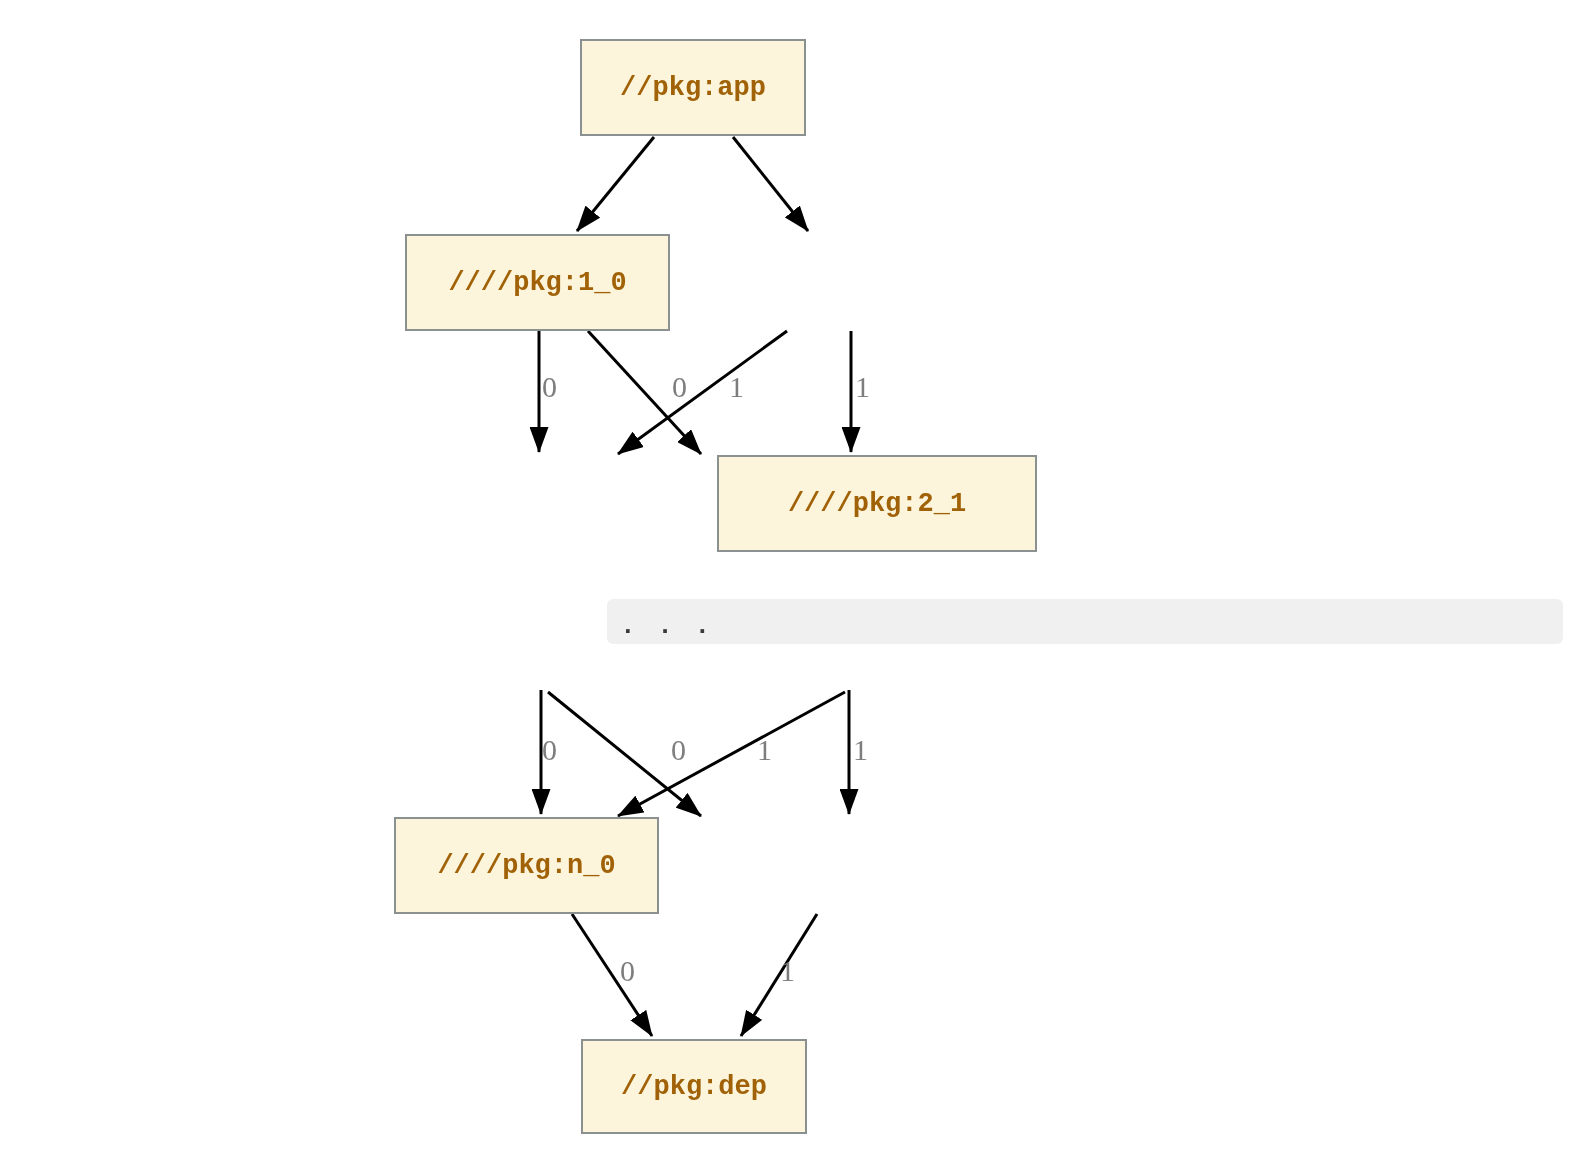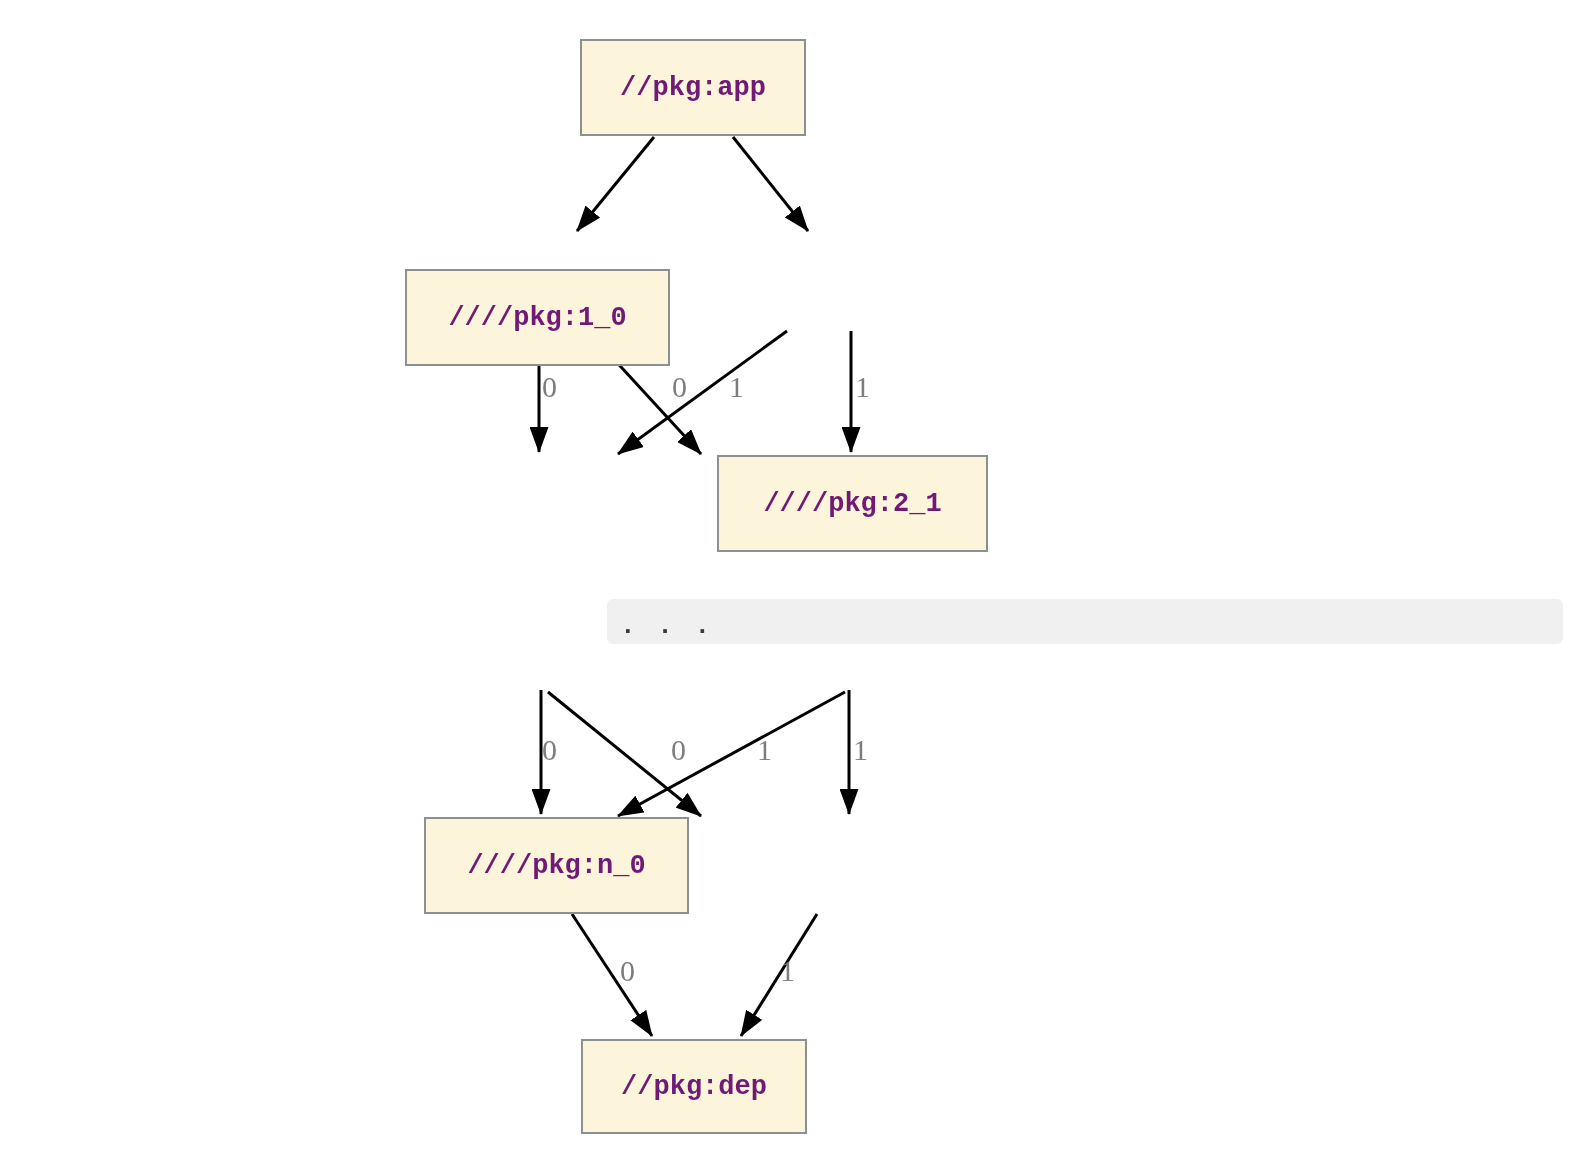--- a/index.html
+++ b/index.html
@@ -17,29 +17,29 @@
   }
   .node {
     position:absolute;
     box-sizing:border-box;
     background:#fcf5dc;
     border:2.5px solid #8b9191;
     display:flex; align-items:center; justify-content:center;
     font-family:"Liberation Mono", monospace;
     font-weight:700;
     font-size:27px;
-    color:#701a75;
+    color:#a16207;
     white-space:nowrap;
   }
   .node-app { left:580px; top:39px;  width:226px; height:97px; }
-  .node-1_0 { left:405px; top:234px; width:265px; height:97px;margin-top:35px; }
+  .node-1_0 { left:405px; top:234px; width:265px; height:97px; }
   .node-1_1 { left:717px; top:234px; width:265px; height:97px; }
   .node-2_0 { left:405px; top:455px; width:265px; height:97px; }
-  .node-2_1 { left:717px; top:455px; width:271px; height:97px; }
-  .node-n_0 { left:424px; top:817px; width:265px; height:97px; }
+  .node-2_1 { left:717px; top:455px; width:320px; height:97px; }
+  .node-n_0 { left:394px; top:817px; width:265px; height:97px; }
   .node-n_1 { left:717px; top:817px; width:265px; height:97px; }
   .node-dep { left:581px; top:1039px; width:226px; height:95px;text-align:center; }
   .band {
     position:absolute;
     left:607px; top:599px; width:956px; height:45px;
     background:#f0f0f0;
     border-radius:6px;
     display:flex; align-items:center;
     padding-left:13px;
     box-sizing:border-box;

